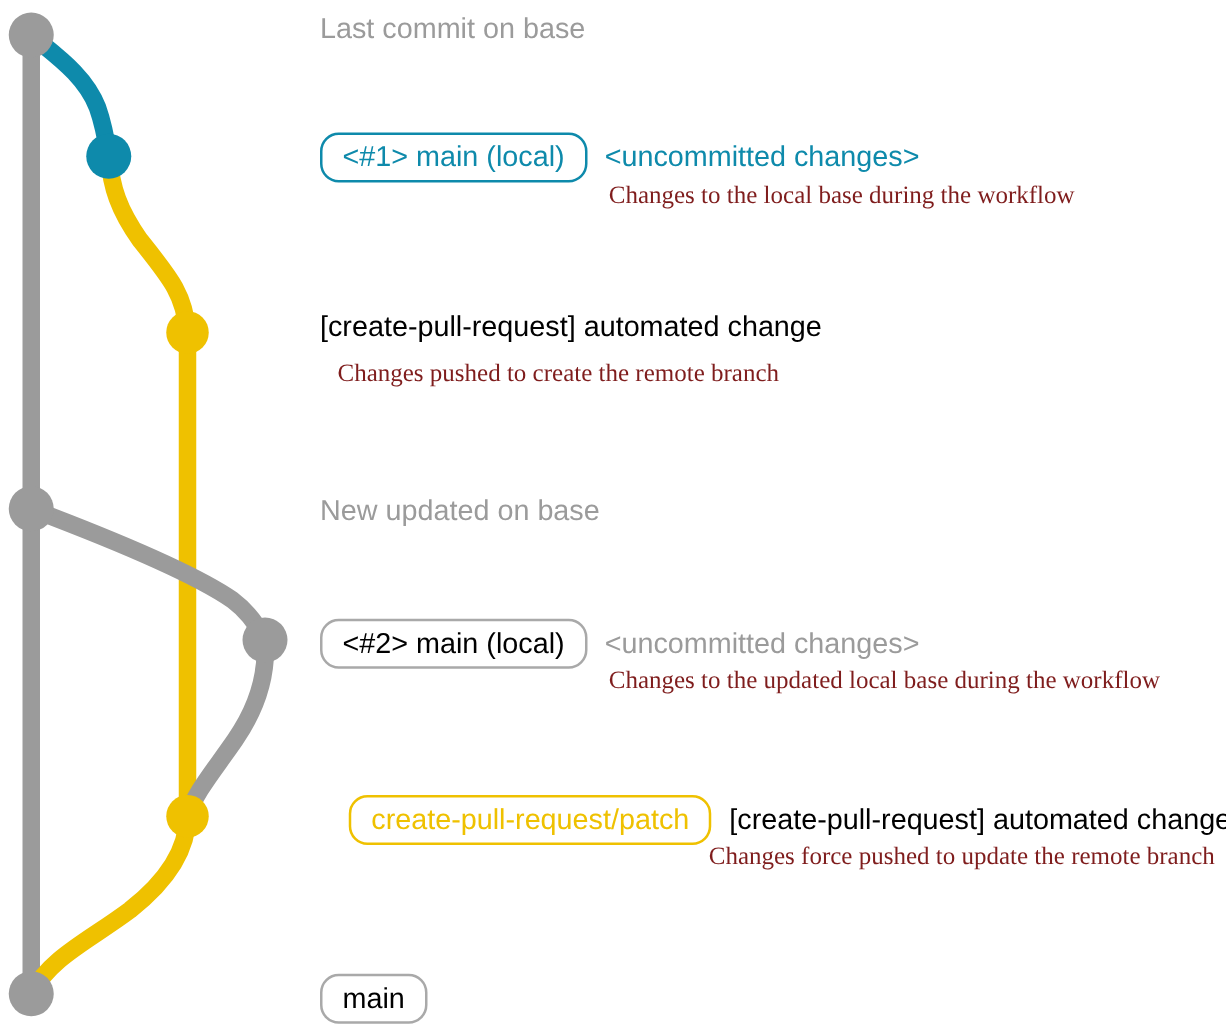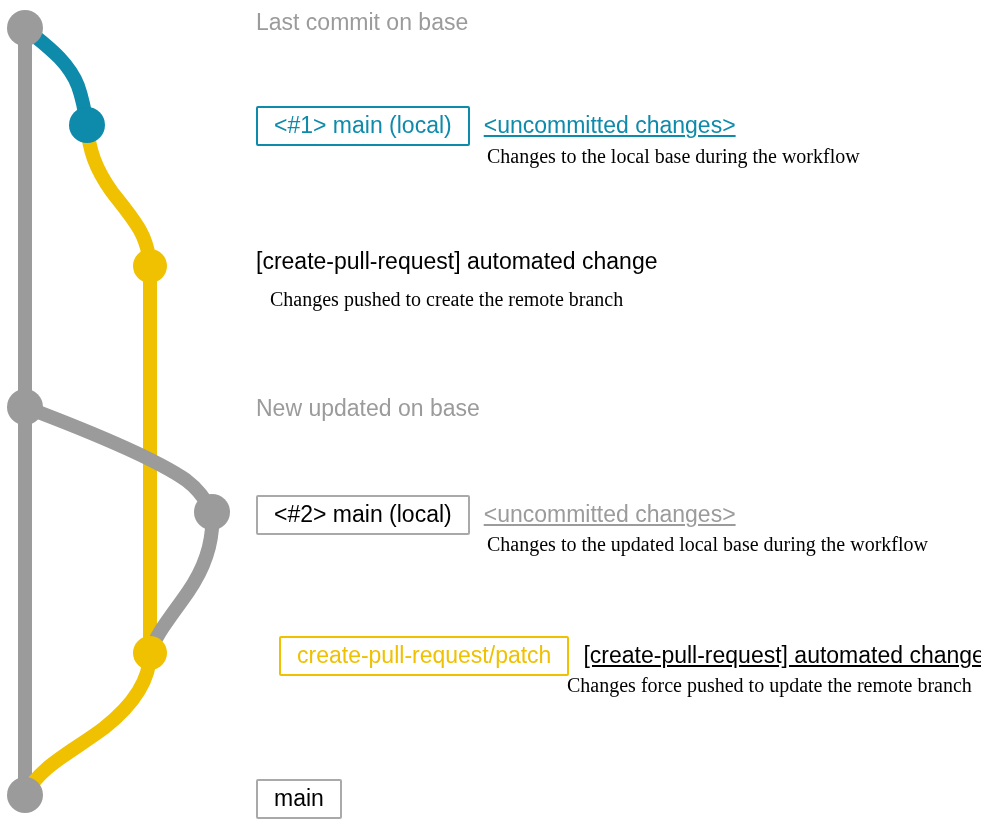--- a/index.html
+++ b/index.html
@@ -37,41 +37,41 @@
     line-height: 1.1;
     white-space: nowrap;
   }
   .headline.gray   { color: #9b9b9b; }
   .headline.blue   { color: #0e8aab; }
   .headline.yellow { color: #000000; }
 
   .badge {
     display: inline-block;
     box-sizing: border-box;
-    border-radius: 2px;
+    border-radius: 15px;
     border: 2px solid #9b9b9b;
     padding: 5px 16px 7px 16px;
     font-family: "Liberation Sans", sans-serif;
     font-size: 23px;
     line-height: 1.05;
     white-space: nowrap;
     background: #ffffff;
   }
   .badge.gray   { border-color: #a9a9a9; color: #000000; }
   .badge.blue   { border-color: #0e8aab; color: #0e8aab; }
   .badge.yellow { border-color: #efc100; color: #efc100; }
 
-  .badge + .headline { margin-left: 14px; text-decoration: underline; }
+  .badge + .headline { margin-left: 14px; }
 
   .caption {
     position: absolute;
     font-family: "Liberation Serif", serif;
     font-size: 20px;
     line-height: 1.1;
-    color: #000000;
+    color: #7f1d1d;
     white-space: nowrap;
   }
 
   
   #row-last-commit     { left: 256px; top: 10px; }
   #row-commit-1        { left: 256px; top: 106px; }
   #row-automated-1     { left: 256px; top: 249px; }
   #cap-automated-1     { left: 270px; top: 288px; text-align: right; }
   #cap-commit-1        { left: 487px; top: 145px; }
   #row-new-commit      { left: 256px; top: 396px; }

